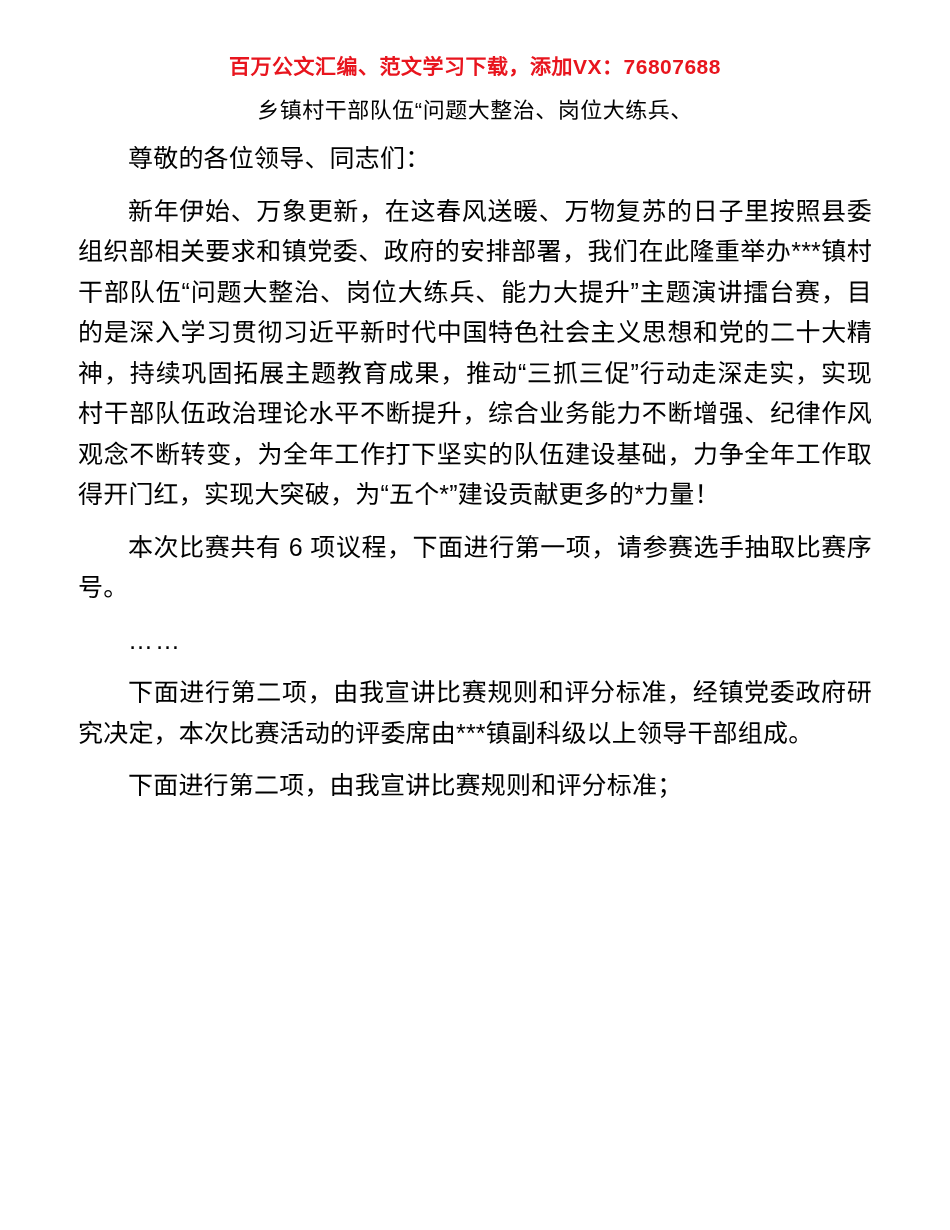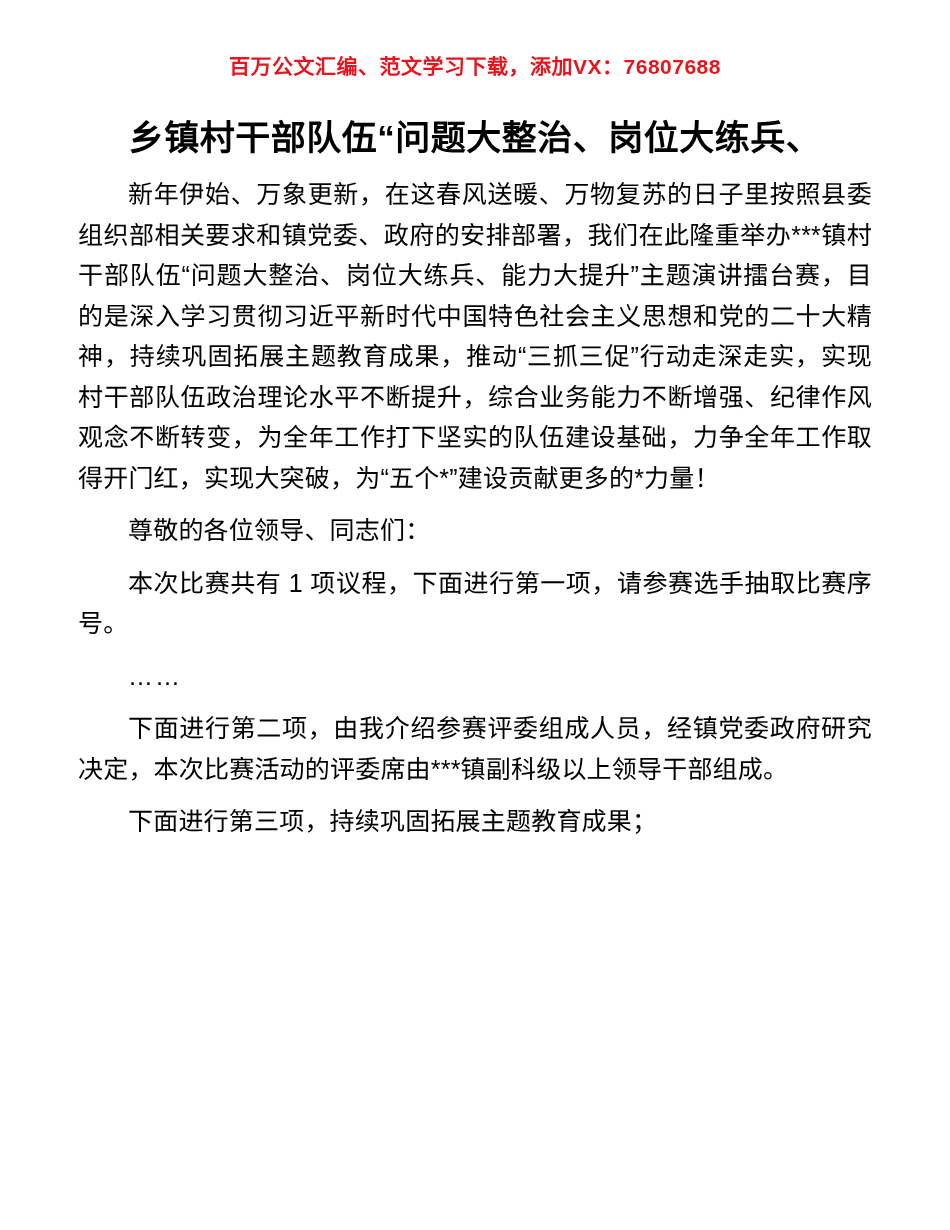--- a/index.html
+++ b/index.html
@@ -26,24 +26,24 @@
     color: #e8151e;
     font-weight: bold;
     font-size: 21px;
     letter-spacing: 0.5px;
     padding-top: 50px;
     padding-bottom: 8px;
     white-space: nowrap;
   }
   .doc-title {
     text-align: center;
-    font-weight: bold;
-    font-size: 35px;
+    font-weight: normal;
+    font-size: 22px;
     line-height: 1.38;
-    margin-top: 26px;
+    margin-top: 8px;
     margin-bottom: 10px;
     letter-spacing: 0.5px;
   }
   .doc-title .line {
     display: block;
   }
   .para {
     font-size: 25px;
     line-height: 1.62;
     text-align: justify;
@@ -62,20 +62,20 @@
 <body>
 
 <div class="page">
 
   <div class="watermark">百万公文汇编、范文学习下载，添加VX：76807688</div>
 
   <h1 class="doc-title">
     <span class="line">乡镇村干部队伍“问题大整治、岗位大练兵、</span>
   </h1>
 
+  <p class="para indent">尊敬的各位领导、同志们：</p>
   <p class="para indent">新年伊始、万象更新，在这春风送暖、万物复苏的日子里按照县委组织部相关要求和镇党委、政府的安排部署，我们在此隆重举办***镇村干部队伍“问题大整治、岗位大练兵、能力大提升”主题演讲擂台赛，目的是深入学习贯彻习近平新时代中国特色社会主义思想和党的二十大精神，持续巩固拓展主题教育成果，推动“三抓三促”行动走深走实，实现村干部队伍政治理论水平不断提升，综合业务能力不断增强、纪律作风观念不断转变，为全年工作打下坚实的队伍建设基础，力争全年工作取得开门红，实现大突破，为“五个*”建设贡献更多的*力量！</p>
-  <p class="para indent">尊敬的各位领导、同志们：</p>
-  <p class="para indent">本次比赛共有 1 项议程，下面进行第一项，请参赛选手抽取比赛序号。</p>
+  <p class="para indent">本次比赛共有 6 项议程，下面进行第一项，请参赛选手抽取比赛序号。</p>
   <p class="para indent dots">……</p>
-  <p class="para indent">下面进行第二项，由我介绍参赛评委组成人员，经镇党委政府研究决定，本次比赛活动的评委席由***镇副科级以上领导干部组成。</p>
-  <p class="para indent">下面进行第三项，持续巩固拓展主题教育成果；</p>
+  <p class="para indent">下面进行第二项，由我宣讲比赛规则和评分标准，经镇党委政府研究决定，本次比赛活动的评委席由***镇副科级以上领导干部组成。</p>
+  <p class="para indent">下面进行第二项，由我宣讲比赛规则和评分标准；</p>
 
 </div>
 
 </body></html>

